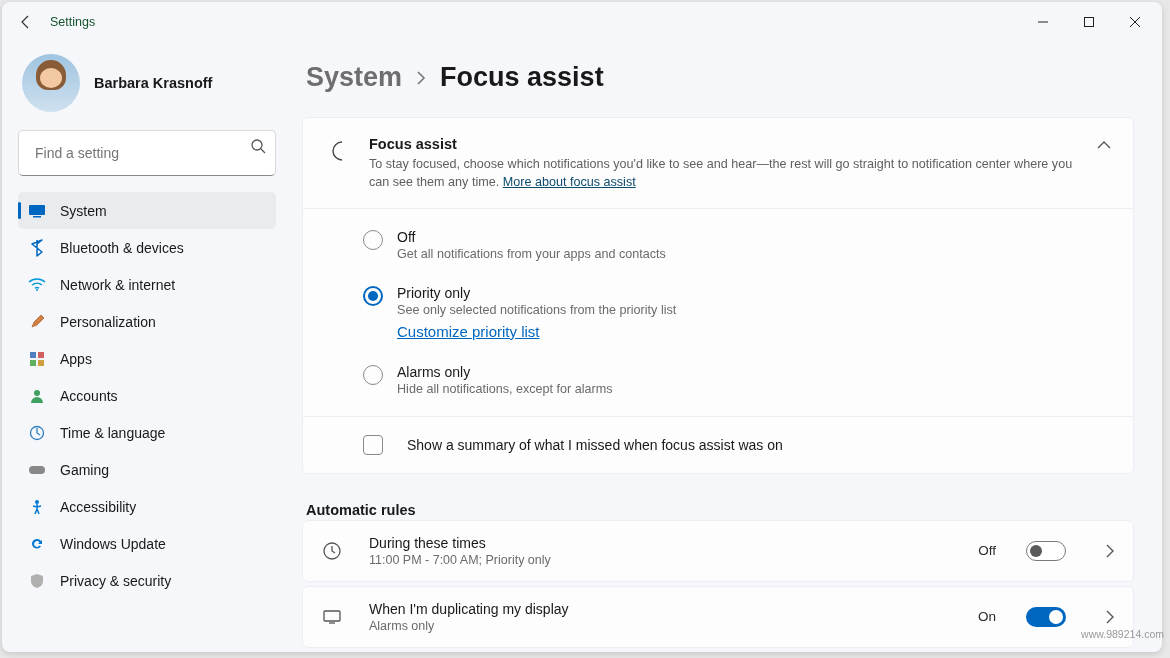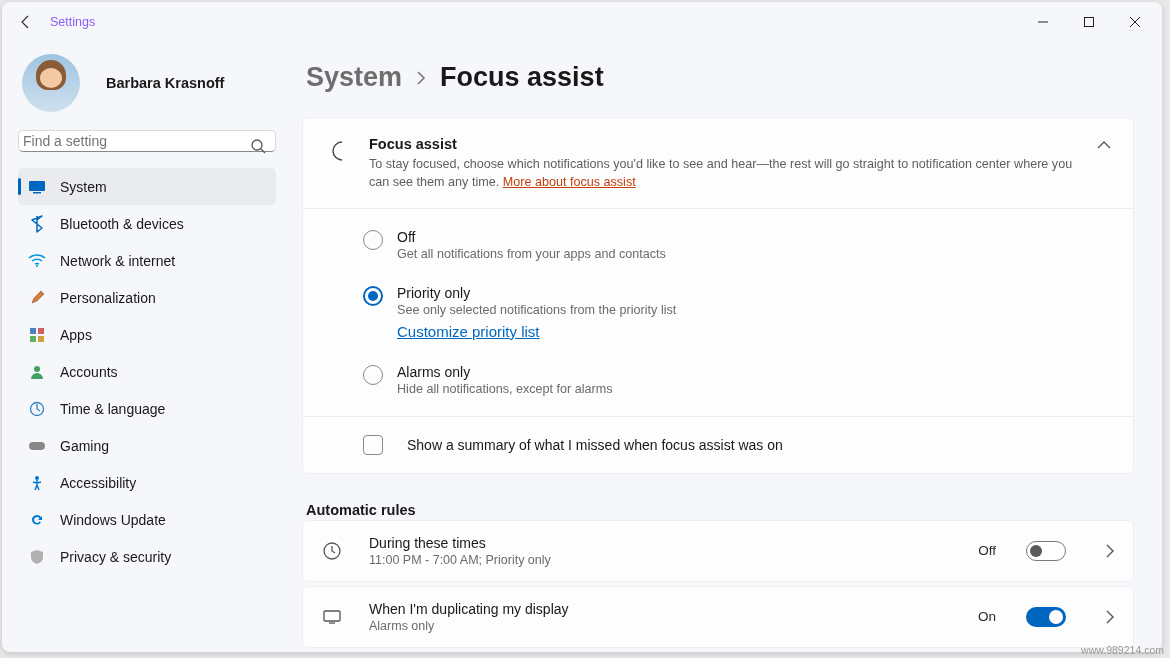--- a/index.html
+++ b/index.html
@@ -1,49 +1,49 @@
 <!DOCTYPE html>
 <html><head>
 <meta charset="utf-8">
 <style>
 * { box-sizing: border-box; margin: 0; padding: 0; }
 body { font-family: "Segoe UI", Arial, sans-serif; font-size: 14px; background: #e8e8e8; width: 1170px; height: 658px; overflow: hidden; color: #191919; position: relative; }
 .window { background: #f5f7fb; width: 1160px; height: 650px; margin: 2px; border-radius: 8px; box-shadow: 0 2px 6px rgba(0,0,0,.15); display: flex; flex-direction: column; overflow: hidden; }
 .titlebar { height: 40px; display: flex; align-items: center; padding: 0 4px; }
 .titlebar .back { width: 40px; height: 40px; display:flex; align-items:center; justify-content:center; }
-.titlebar .title { font-size: 12.5px; color: #8b5cf6; padding-left: 4px; }
+.titlebar .title { font-size: 12.5px; color: #14532d; padding-left: 4px; }
 .wincontrols { margin-left: auto; display: flex; }
 .wincontrols .wc { width: 46px; height: 40px; display:flex; align-items:center; justify-content:center; }
 .body { flex: 1; display: flex; overflow: hidden; }
 .sidebar { width: 290px; padding: 6px 16px 16px 16px; display:flex; flex-direction:column; }
-.user { display:flex; align-items:center; gap: 26px; margin: 6px 0 18px 4px; }
+.user { display:flex; align-items:center; gap: 14px; margin: 6px 0 18px 4px; }
 .avatar { width: 58px; height: 58px; border-radius: 50%; background: linear-gradient(180deg,#9fc4e0 0%, #cfe0ee 100%); position: relative; overflow:hidden; }
 .avatar::before { content:""; position:absolute; left:14px; top:6px; width:30px; height:30px; background:#8a5b37; border-radius:50% 50% 40% 40%; }
 .avatar::after { content:""; position:absolute; left:18px; top:14px; width:22px; height:20px; background:#f3c9a3; border-radius:50%; }
 .username { font-size: 14.5px; font-weight: 600; }
 .search { position: relative; margin-bottom: 16px; }
-.search input { width: 100%; height: 22px; border-radius: 5px; border: 1px solid #d9d9d9; background: #fff; padding: 0 34px 0 4px; font-size: 14px; outline:none; border-bottom: 1.5px solid #888;}
+.search input { width: 100%; height: 46px; border-radius: 5px; border: 1px solid #d9d9d9; background: #fff; padding: 0 34px 0 16px; font-size: 14px; outline:none; border-bottom: 1.5px solid #888;}
 .search .sicon { position:absolute; right: 10px; top: 8px; color:#555; }
 .nav { list-style:none; }
 .nav li { display:flex; align-items:center; gap: 14px; height: 37px; border-radius: 5px; padding: 0 10px; font-size: 14px; cursor:pointer; }
 .nav li.active { background: #e9ebef; position:relative; }
 .nav li.active::before { content:""; position:absolute; left:0; top:10px; bottom:10px; width:3px; background:#0067c0; border-radius:2px; }
 .nav .nicon { width:18px; height:18px; display:flex; align-items:center; justify-content:center; }
 .content { flex:1; overflow-y:auto; padding: 10px 28px 20px 10px; }
 .breadcrumb { display:flex; align-items:center; gap: 14px; margin: 10px 0 24px 4px; }
 .breadcrumb .bc1 { font-size: 27px; font-weight: 600; color: #6e6e6e; }
 .breadcrumb .chev { color:#777; }
 .breadcrumb .bc2 { font-size: 27px; font-weight: 600; color: #191919; }
 .card { background: #fdfdfd; border: 1px solid #eceef2; border-radius: 6px; margin-bottom: 6px; }
 .card-head { display:flex; align-items:flex-start; padding: 18px 22px 16px 22px; gap: 18px; }
 .card-head .hicon { width:26px; height:26px; display:flex; align-items:center; justify-content:center; color:#555; margin-top:2px;}
 .card-head .htext { flex:1; }
 .card-head .htitle { font-size:14.5px; font-weight:600; margin-bottom:3px;}
 .card-head .hdesc { font-size:12.6px; color:#5f5f5f; line-height:1.45;}
-.card-head .hdesc a { color:#c2410c; text-decoration:underline; }
+.card-head .hdesc a { color:#0c4a6e; text-decoration:underline; }
 .card-head .expand { color:#5b5b5b; margin-top:4px;}
 .card-body { border-top: 1px solid #eceef2; padding: 8px 22px 8px 60px;}
 .radio-row { display:flex; align-items:flex-start; gap: 14px; padding: 12px 0; }
 .radio { width:20px; height:20px; border-radius:50%; border:1.5px solid #8a8a8a; flex-shrink:0; margin-top:1px; position:relative;}
 .radio.selected { border:2px solid #0067c0; }
 .radio.selected::after { content:""; position:absolute; left:3px; top:3px; width:10px; height:10px; border-radius:50%; background:#0067c0;}
 .rtitle { font-size:14px; }
 .rdesc { font-size:12.6px; color:#6b6b6b; margin-top:2px;}
 .rlink { font-size:15px; color:#0067c0; margin-top:6px; display:inline-block;}
 .checkbox-row { display:flex; align-items:center; gap:24px; border-top:1px solid #eceef2; padding: 18px 22px 18px 60px;}
@@ -54,21 +54,21 @@
 .rule-row .rtext { flex:1; }
 .rule-row .rtitle2 { font-size:14px; }
 .rule-row .rdesc2 { font-size:12.5px; color:#6b6b6b; margin-top:2px;}
 .rule-row .state { font-size:13.5px; color:#2a2a2a; margin-right:4px;}
 .toggle { width:40px; height:20px; border-radius:10px; position:relative; }
 .toggle.off { background:#fff; border:1px solid #7a7a7a;}
 .toggle.off::after { content:""; position:absolute; left:3px; top:3px; width:12px; height:12px; border-radius:50%; background:#5a5a5a;}
 .toggle.on { background:#0067c0;}
 .toggle.on::after { content:""; position:absolute; right:3px; top:3px; width:14px; height:14px; border-radius:50%; background:#fff;}
 .rule-row .chevr { margin-left:14px; color:#5b5b5b;}
-.watermark { position:absolute; right:6px; bottom:2px; font-size:10.5px; color:#999; font-family: Arial, sans-serif;}
+.watermark { position:absolute; right:6px; bottom:18px; font-size:10.5px; color:#999; font-family: Arial, sans-serif;}
 svg { display:block; }
 </style>
 </head>
 <body>
 
 <div class="window">
   <div class="titlebar">
     <div class="back">
       <svg width="16" height="16" viewBox="0 0 16 16">
           <path d="M10 2 4 8l6 6" fill="none" stroke="#333" stroke-width="1.2"></path>

